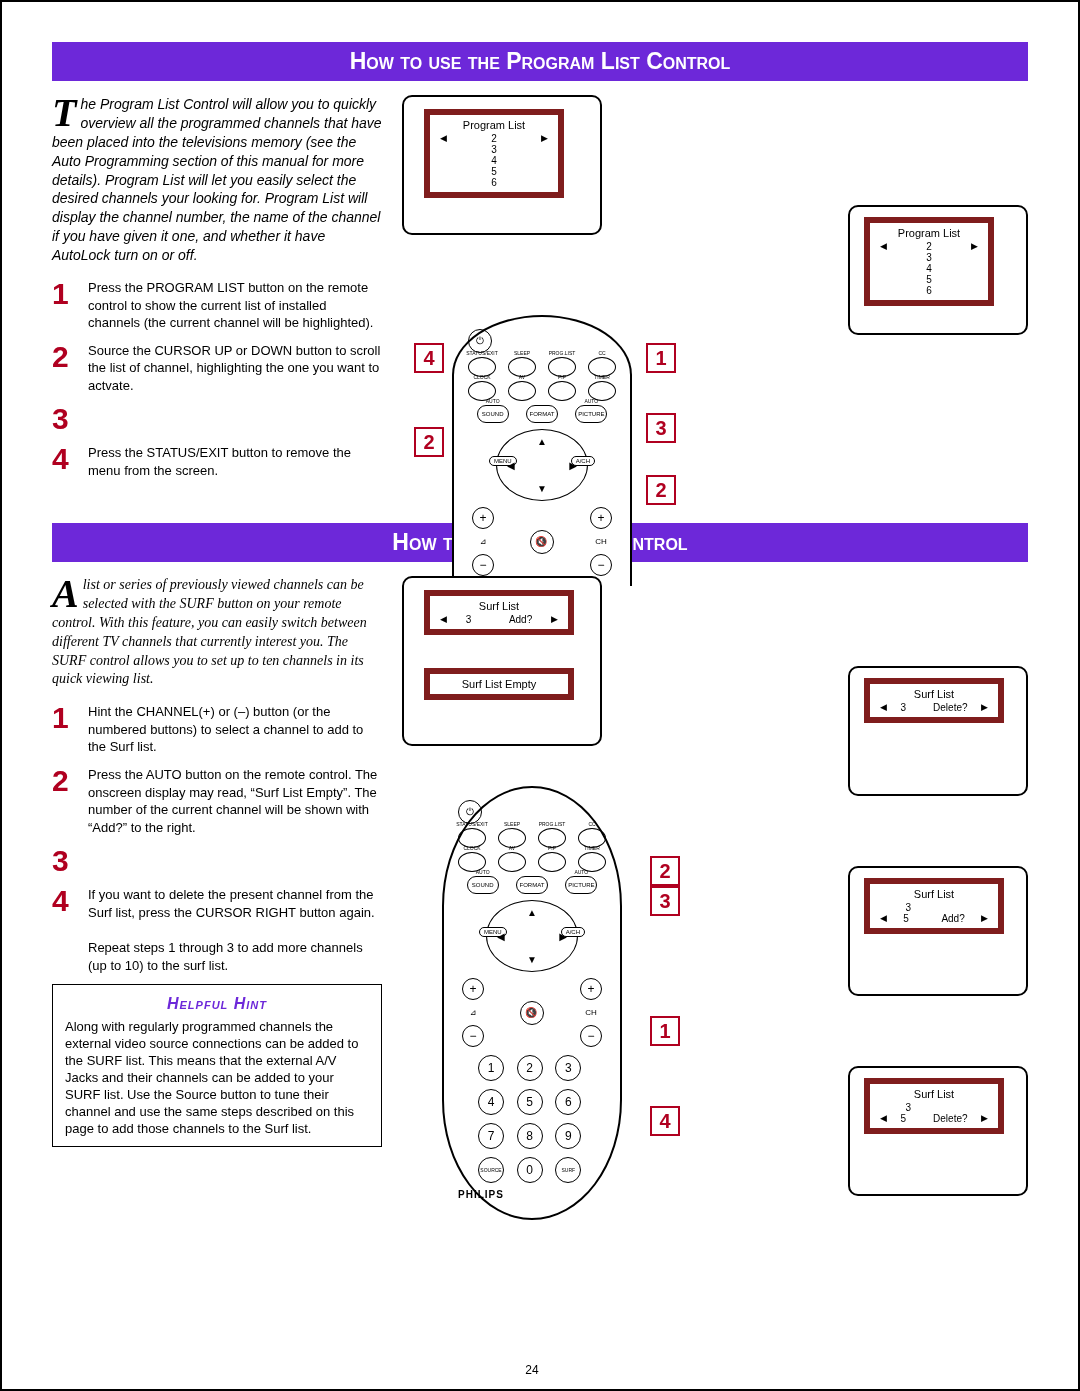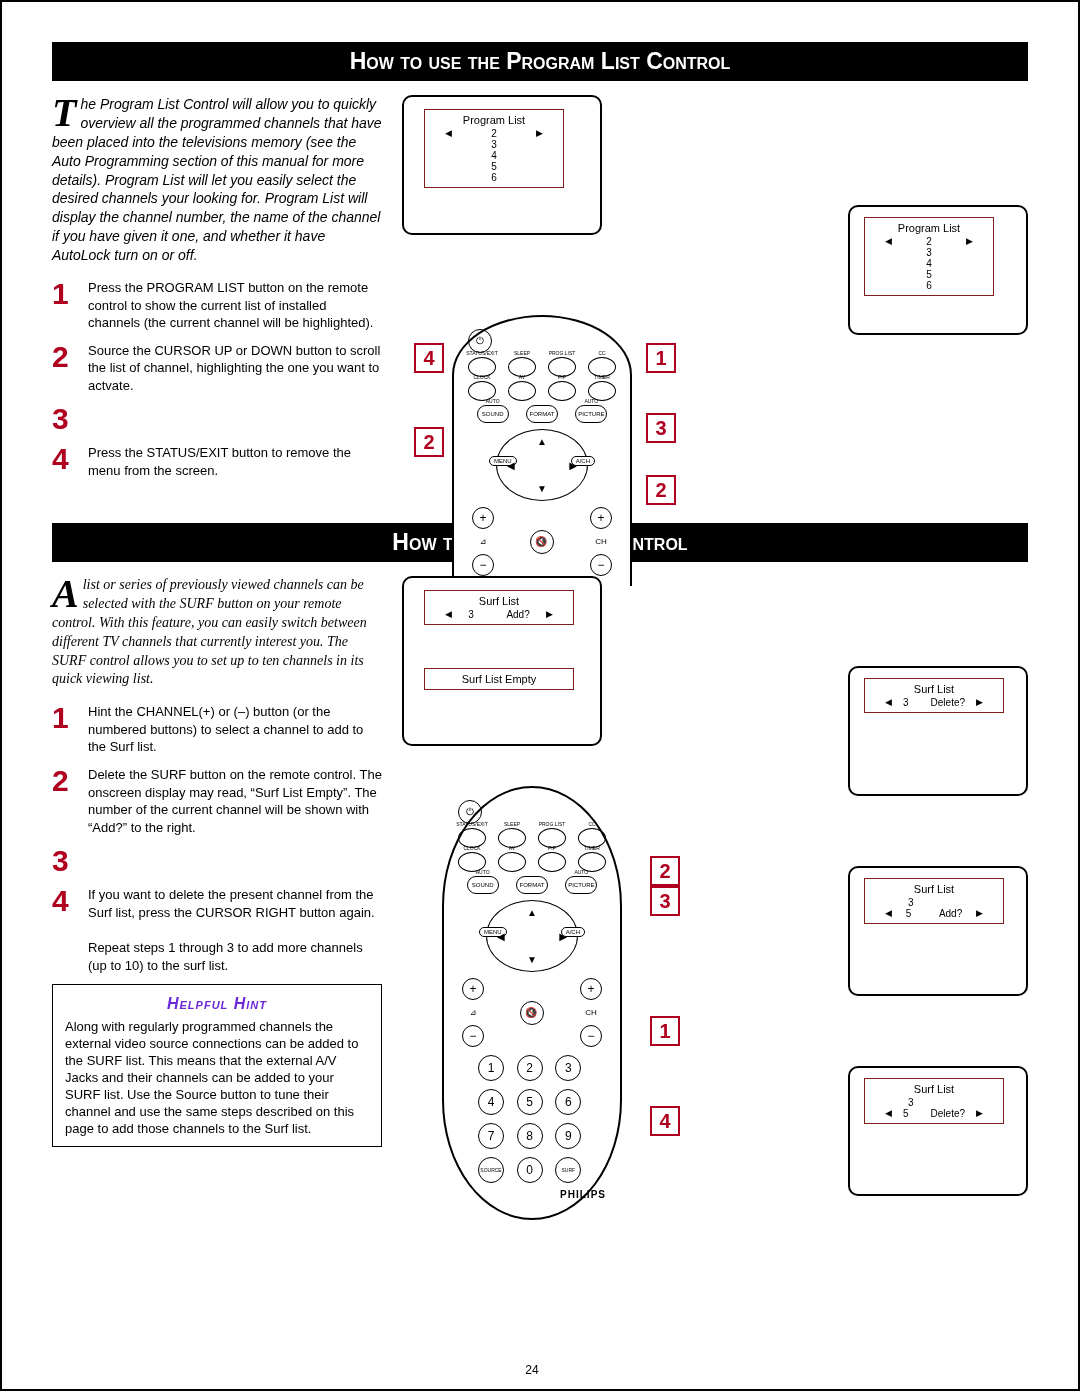--- a/index.html
+++ b/index.html
@@ -11,21 +11,21 @@
   .page {
     width: 1080px;
     height: 1391px;
     box-sizing: border-box;
     padding: 40px 50px;
     position: relative;
     border: 2px solid #000;
     margin: 0;
   }
   .section-title {
-    background: #000000;
+    background: #6d28d9;
     color: #fff;
     font-variant: small-caps;
     font-weight: bold;
     font-size: 23px;
     text-align: center;
     padding: 6px 0;
     margin-bottom: 14px;
   }
   .two-col {
     display: flex;
@@ -98,24 +98,24 @@
     border-radius: 10px;
     width: 200px;
     height: 140px;
     background: #fff;
     position: relative;
     box-sizing: border-box;
   }
   .tv-screen.small { width: 180px; height: 130px; }
   .osd {
     position: absolute;
-    border: 1px solid #7f1d1d;
+    border: 6px solid #7f1d1d;
     background: #fff;
     font-size: 11px;
-    padding: 4px 16px;
+    padding: 4px 6px;
     box-sizing: border-box;
   }
   .osd-title {
     font-size: 11px;
     text-align: center;
     margin-bottom: 2px;
   }
   .osd-row {
     display: flex;
     justify-content: space-between;
@@ -209,21 +209,21 @@
     grid-template-columns: repeat(3, 1fr);
     gap: 8px;
     margin: 8px 20px 4px;
   }
   .nbtn {
     width: 24px; height: 24px; border:1.5px solid #000; border-radius:50%;
     display:flex;align-items:center;justify-content:center;
     font-size: 12px;
   }
   .brand {
-    text-align: right;
+    text-align: left;
     font-weight: bold;
     font-size: 10px;
     letter-spacing: 1px;
     margin-top: 6px;
   }
   .right-area {
     position: relative;
   }
   .page-num {
     position: absolute;
@@ -420,21 +420,21 @@
         <span class="drop">A</span><span>list or series of previously viewed channels can be selected with the SURF button on your remote control. With this feature, you can easily switch between different TV channels that currently interest you. The SURF control allows you to set up to ten channels in its quick viewing list.</span>
       </div>
 
       <div class="steps" id="steps2">
           <div class="step">
             <div class="step-num">1</div>
                    <div class="step-text"><b>Hint the CHANNEL(+) or (–) button</b> (or the numbered buttons) to select a channel to add to the <b>Surf</b> list.</div>
           </div>
           <div class="step">
             <div class="step-num">2</div>
-                   <div class="step-text"><b>Delete the SURF button</b> on the remote control. The onscreen display may read, “<b>Surf List Empty</b>”. The number of the current channel will be shown with “<b>Add?</b>” to the right.</div>
+                   <div class="step-text"><b>Press the AUTO button</b> on the remote control. The onscreen display may read, “<b>Surf List Empty</b>”. The number of the current channel will be shown with “<b>Add?</b>” to the right.</div>
           </div>
           <div class="step">
             <div class="step-num">3</div>
           </div>
           <div class="step">
             <div class="step-num">4</div>
                    <div class="step-text">If you want to delete the present channel from the <b>Surf</b> list, <b>press the CURSOR RIGHT button</b> again.</div>
           </div>
         </div>
 

